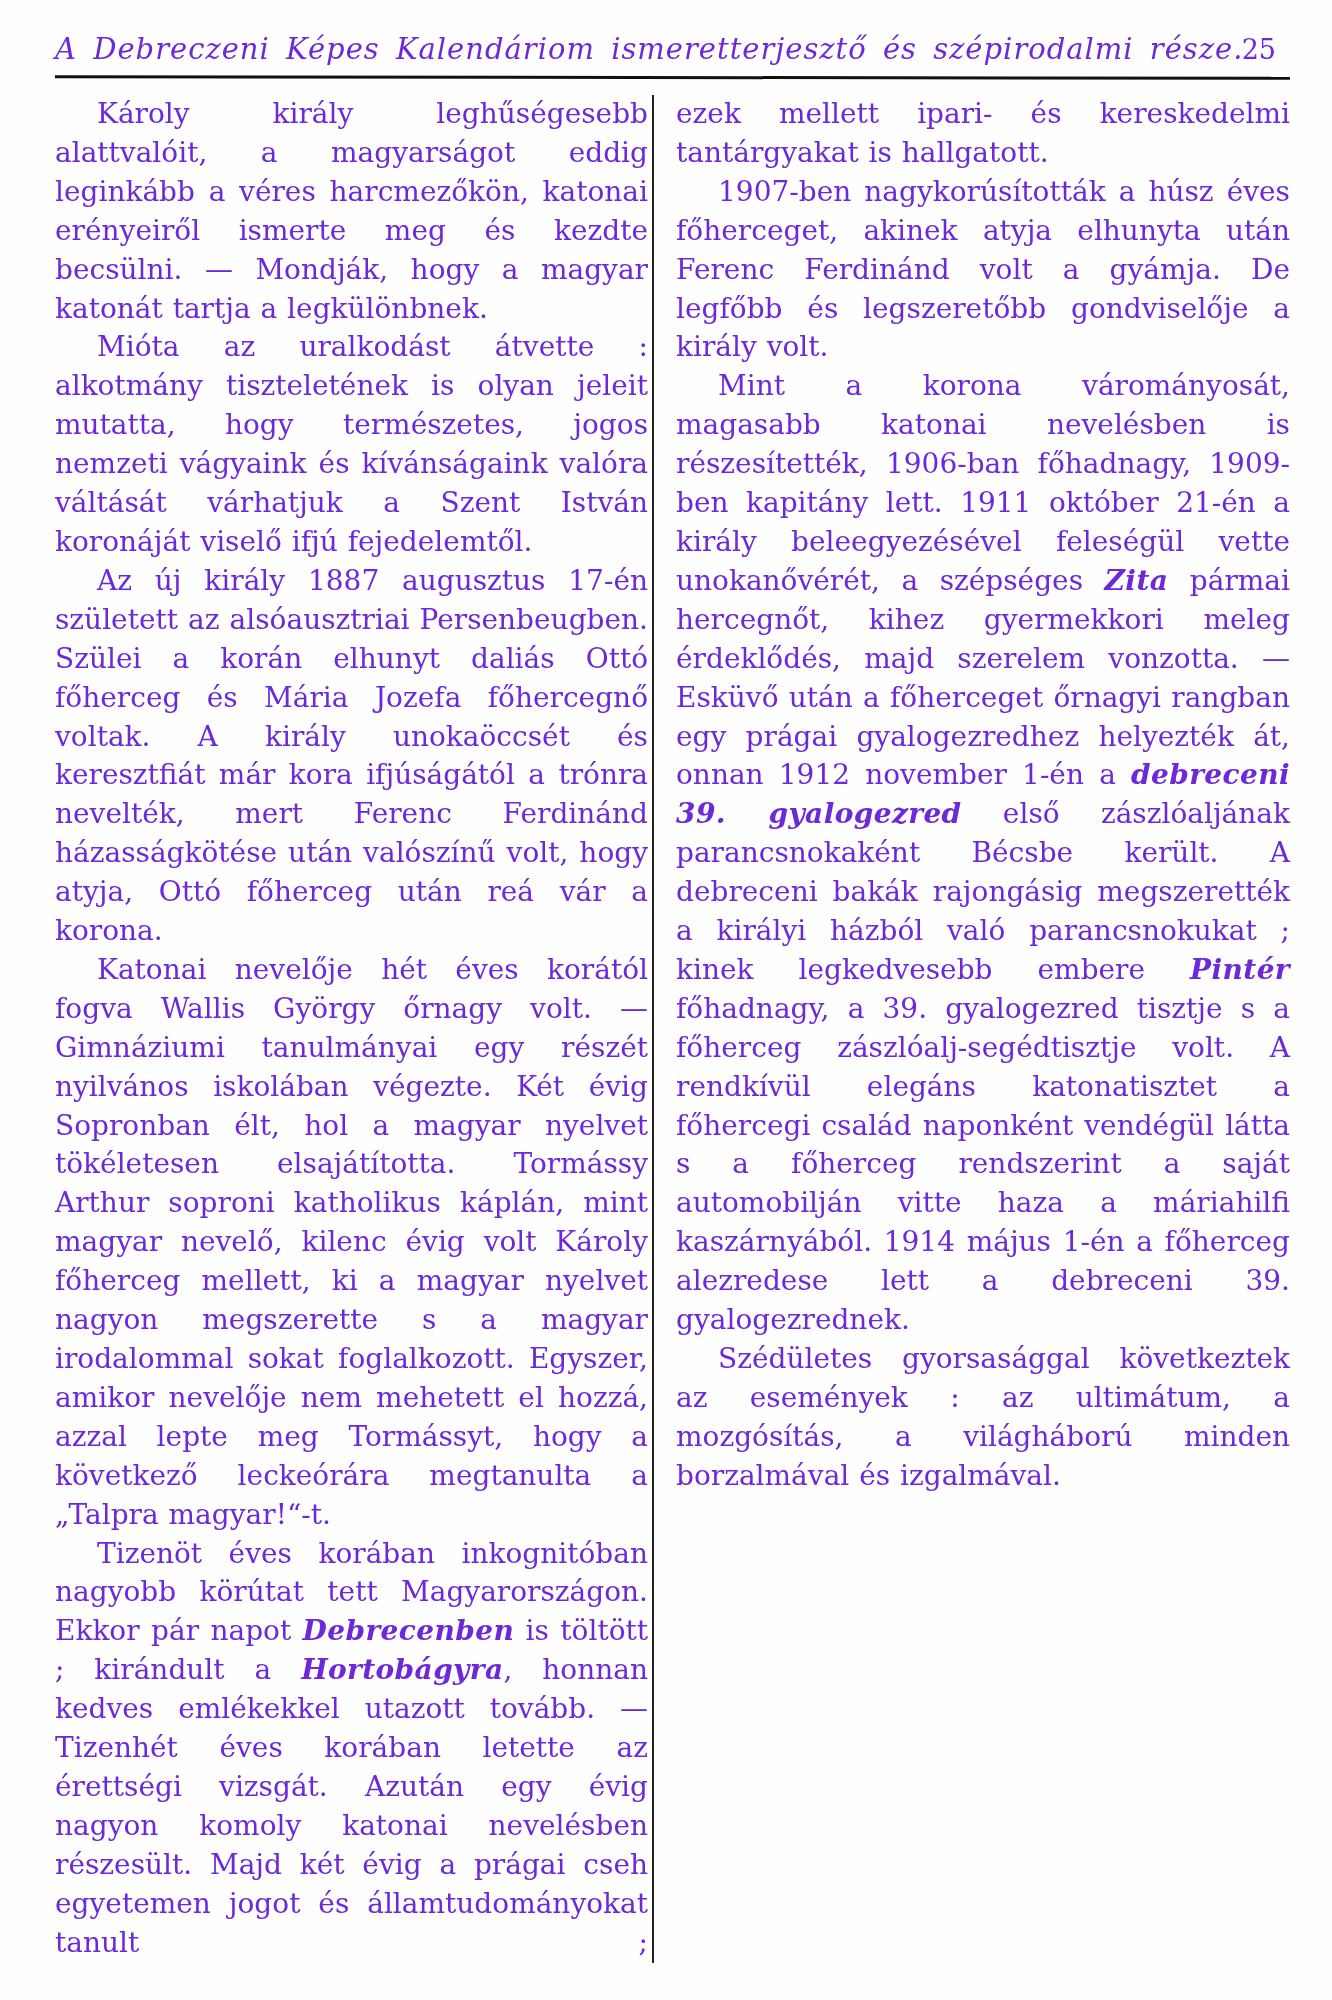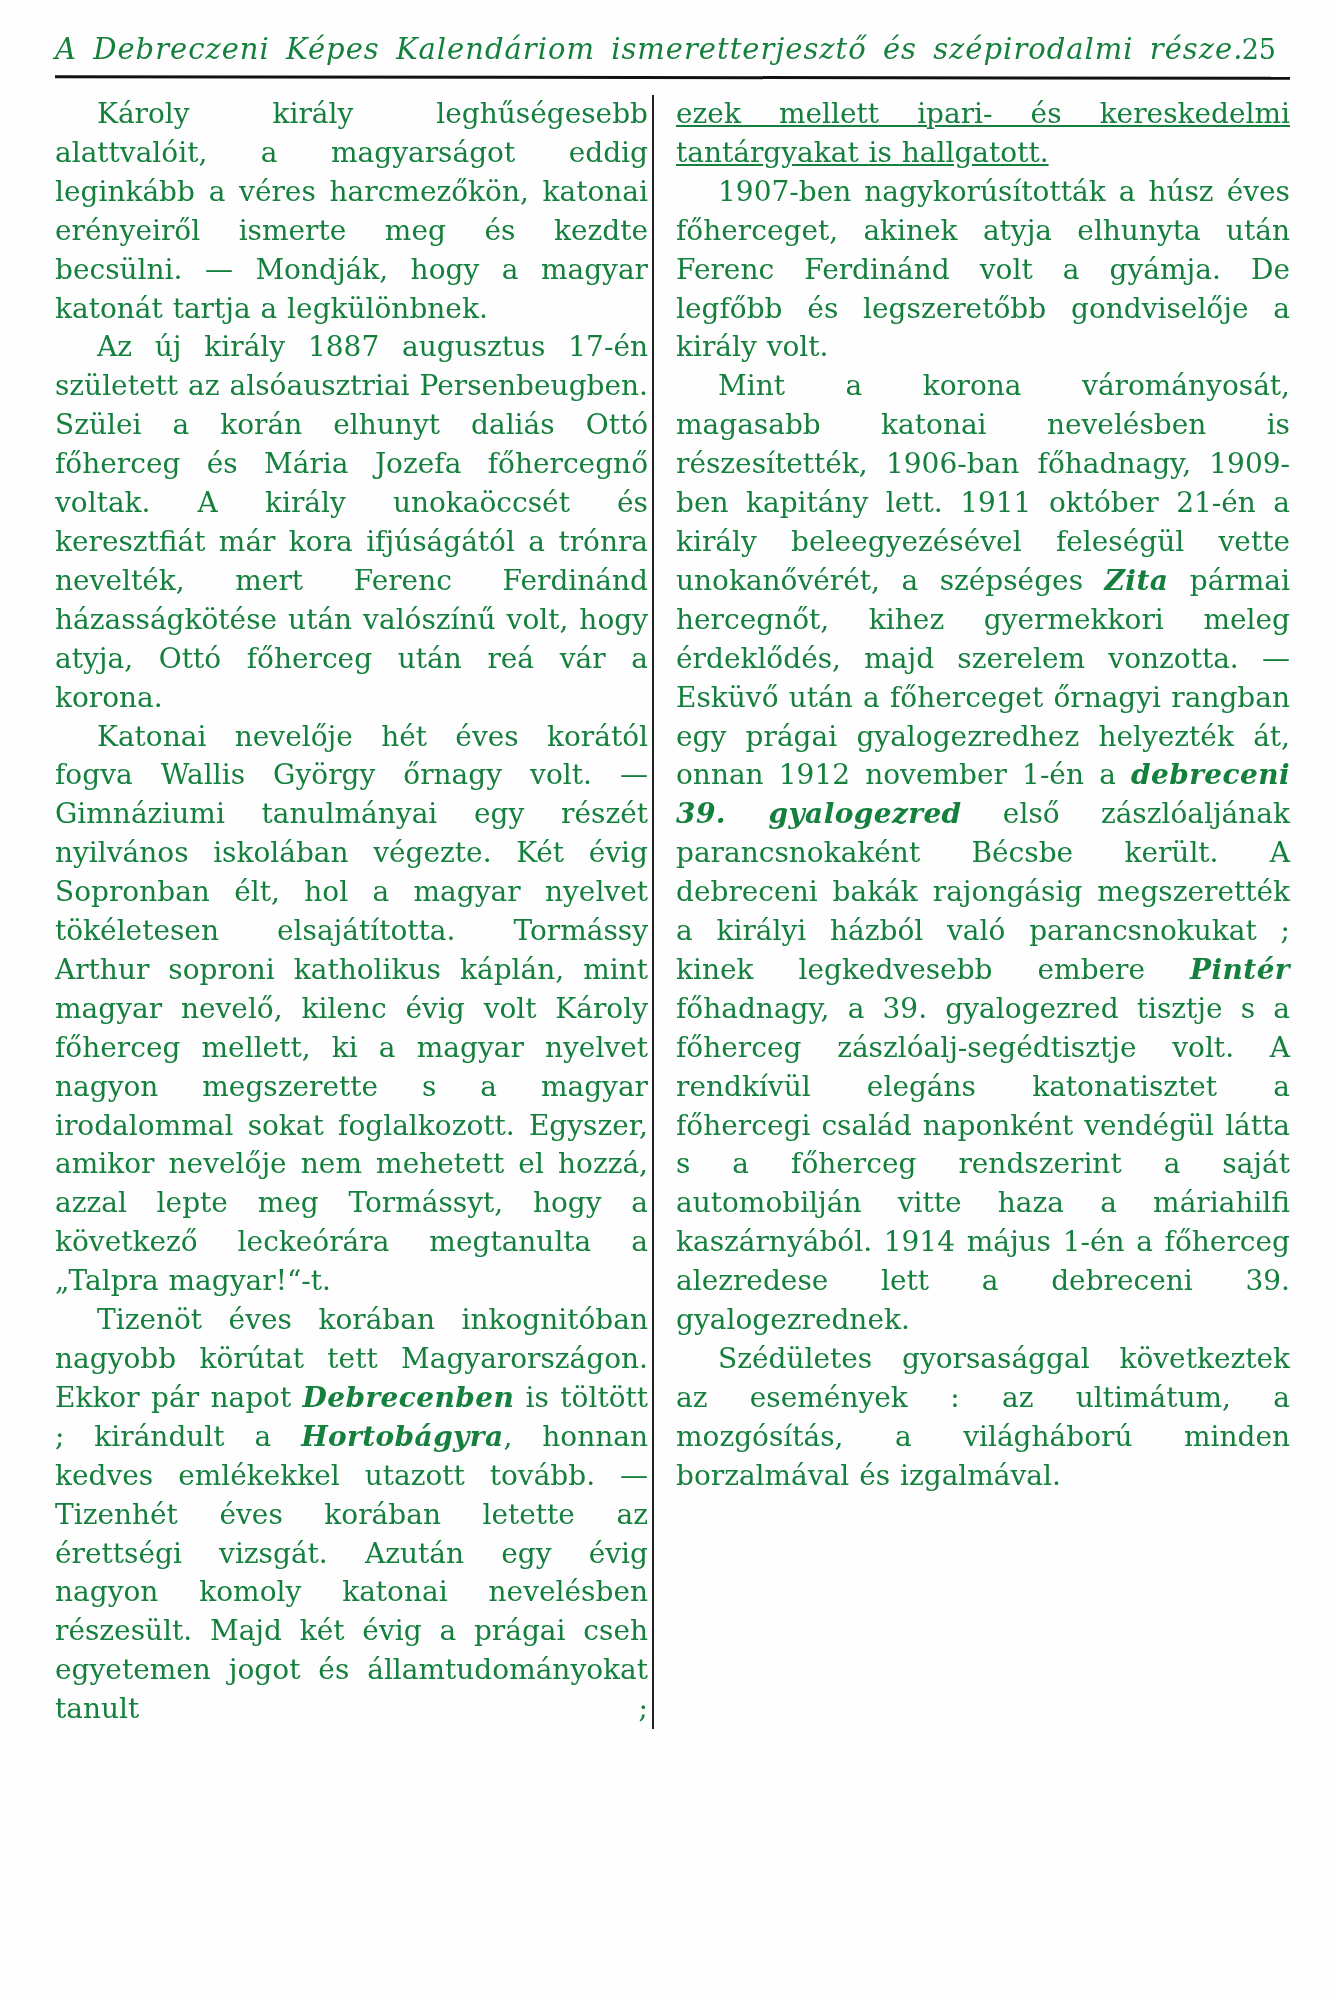--- a/index.html
+++ b/index.html
@@ -6,21 +6,21 @@
     margin: 0;
     padding: 0;
     background: #ffffff;
   }
   .page {
     position: relative;
     width: 1332px;
     height: 2000px;
     margin: 0 auto;
     background: #fefefe;
-    color: #15803d;
+    color: #6d28d9;
     font-family: "DejaVu Serif", "Liberation Serif", serif;
     box-sizing: border-box;
     padding: 26px 42px 0 55px;
     overflow: hidden;
   }
   
   .running-head {
     position: relative;
     height: 46px;
   }
@@ -67,21 +67,21 @@
     padding-left: 22px;
   }
   .column p {
     margin: 0;
     font-size: 28px;
     line-height: 38.9px;
     text-align: justify;
     text-indent: 42px;
     word-spacing: 1px;
   }
-  .column p.noindent { text-indent: 0; text-decoration: underline; }
+  .column p.noindent { text-indent: 0; }
   .column p.fill-last { text-align-last: justify; }
   .it {
     font-style: italic;
     font-weight: 700;
     letter-spacing: 0.4px;
   }
 </style>
 </head>
 <body>
 
@@ -90,20 +90,21 @@
   <div class="running-head">
     <div class="title">A Debreczeni Képes Kalendáriom ismeretterjesztő és szépirodalmi része.</div>
     <div class="page-number">25</div>
   </div>
 
   <div class="head-rule"></div>
 
   <div class="columns">
     <div class="column left">
         <p><span>Károly király leghűségesebb alattvalóit, a magyarságot eddig leginkább a véres harcmezőkön, katonai erényeiről ismerte meg és kezdte becsülni. — Mondják, hogy a magyar katonát tartja a legkülönbnek.</span></p>
+        <p><span>Mióta az uralkodást átvette : alkotmány tiszteletének is olyan jeleit mutatta, hogy természetes, jogos nemzeti vágyaink és kívánságaink valóra váltását várhatjuk a Szent István koronáját viselő ifjú fejedelemtől.</span></p>
         <p><span>Az új király 1887 augusztus 17-én született az alsóausztriai Persenbeugben. Szülei a korán elhunyt daliás Ottó főherceg és Mária Jozefa főhercegnő voltak. A király unokaöccsét és keresztfiát már kora ifjúságától a trónra nevelték, mert Ferenc Ferdinánd házasságkötése után valószínű volt, hogy atyja, Ottó főherceg után reá vár a korona.</span></p>
         <p><span>Katonai nevelője hét éves korától fogva Wallis György őrnagy volt. — Gimnáziumi tanulmányai egy részét nyilvános iskolában végezte. Két évig Sopronban élt, hol a magyar nyelvet tökéletesen elsajátította. Tormássy Arthur soproni katholikus káplán, mint magyar nevelő, kilenc évig volt Károly főherceg mellett, ki a magyar nyelvet nagyon megszerette s a magyar irodalommal sokat foglalkozott. Egyszer, amikor nevelője nem mehetett el hozzá, azzal lepte meg Tormássyt, hogy a következő leckeórára megtanulta a „Talpra magyar!“-t.</span></p>
         <p class="fill-last"><span>Tizenöt éves korában inkognitóban nagyobb körútat tett Magyarországon. Ekkor pár napot </span><span class="it">Debrecenben</span><span> is töltött ; kirándult a </span><span class="it">Hortobágyra</span><span>, honnan kedves emlékekkel utazott tovább. — Tizenhét éves korában letette az érettségi vizsgát. Azután egy évig nagyon komoly katonai nevelésben részesült. Majd két évig a prágai cseh egyetemen jogot és államtudományokat tanult ;</span></p>
       </div>
     <div class="column right">
         <p class="noindent"><span>ezek mellett ipari- és kereskedelmi tantárgyakat is hallgatott.</span></p>
         <p><span>1907-ben nagykorúsították a húsz éves főherceget, akinek atyja elhunyta után Ferenc Ferdinánd volt a gyámja. De legfőbb és legszeretőbb gondviselője a király volt.</span></p>
         <p><span>Mint a korona várományosát, magasabb katonai nevelésben is részesítették, 1906-ban főhadnagy, 1909-ben kapitány lett. 1911 október 21-én a király beleegyezésével feleségül vette unokanővérét, a szépséges </span><span class="it">Zita</span><span> pármai hercegnőt, kihez gyermekkori meleg érdeklődés, majd szerelem vonzotta. — Esküvő után a főherceget őrnagyi rangban egy prágai gyalogezredhez helyezték át, onnan 1912 november 1-én a </span><span class="it">debreceni 39. gyalogezred</span><span> első zászlóaljának parancsnokaként Bécsbe került. A debreceni bakák rajongásig megszerették a királyi házból való parancsnokukat ; kinek legkedvesebb embere </span><span class="it">Pintér</span><span> főhadnagy, a 39. gyalogezred tisztje s a főherceg zászlóalj-segédtisztje volt. A rendkívül elegáns katonatisztet a főhercegi család naponként vendégül látta s a főherceg rendszerint a saját automobilján vitte haza a máriahilfi kaszárnyából. 1914 május 1-én a főherceg alezredese lett a debreceni 39. gyalogezrednek.</span></p>
         <p><span>Szédületes gyorsasággal következtek az események : az ultimátum, a mozgósítás, a világháború minden borzalmával és izgalmával.</span></p>
       </div>

